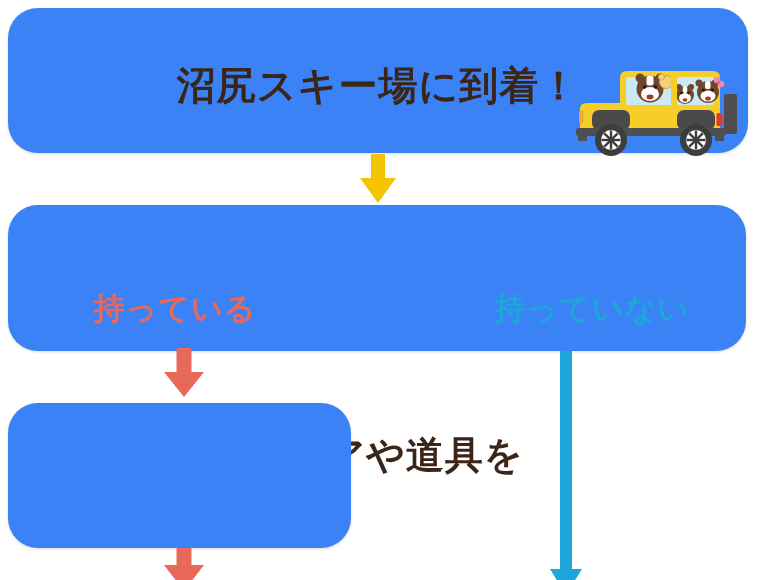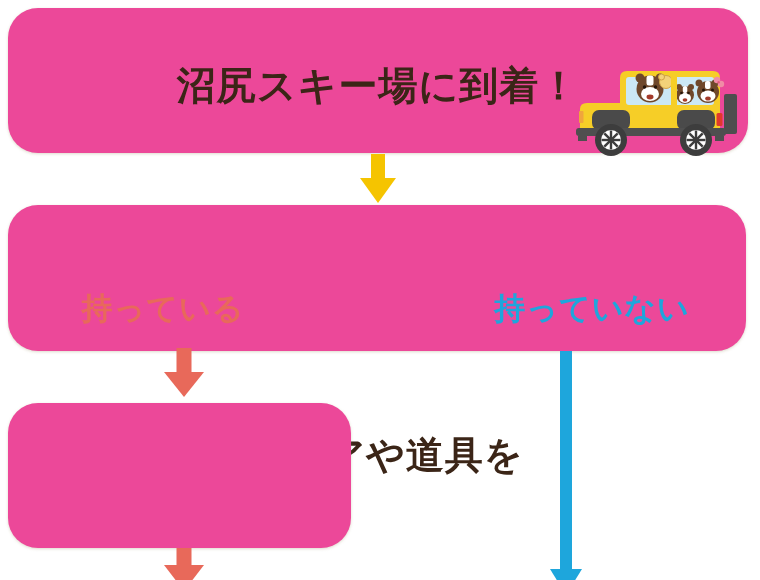--- a/index.html
+++ b/index.html
@@ -1,36 +1,36 @@
 <!DOCTYPE html>
 <html><head>
 <meta charset="utf-8">
 <style>
   html,body{margin:0;padding:0;background:#ffffff;}
   .stage{
     position:relative;width:760px;height:580px;background:#ffffff;overflow:hidden;
     font-family:"DejaVu Sans","Liberation Sans",sans-serif;font-weight:700;
   }
   .node{
-    position:absolute;background:#ec4899;border-radius:30px;
+    position:absolute;background:#3b82f6;border-radius:30px;
     box-shadow:0 1px 3px rgba(160,150,110,0.35);
   }
   .node-title{
     position:absolute;color:#3b2517;text-align:center;letter-spacing:1px;white-space:nowrap;
   }
   #box-arrival{left:8px;top:8px;width:740px;height:145px;}
   #arrival-title{left:70px;top:55px;width:600px;font-size:39px;line-height:46px;}
   #car-illustration{position:absolute;left:558px;top:50px;width:172px;height:100px;}
   #box-gear{left:8px;top:205px;width:738px;height:146px;}
   #gear-title{left:8px;top:226px;width:738px;font-size:38px;line-height:48px;}
   .branch-label{
     position:absolute;top:291px;font-size:31px;line-height:34px;text-align:center;
     letter-spacing:1px;white-space:nowrap;
   }
-  #branch-have{left:68px;width:190px;color:#e8695a;}
+  #branch-have{left:80px;width:190px;color:#e8695a;}
   #branch-have-not{left:488px;width:208px;color:#1ea6dc;}
   #box-change{left:8px;top:403px;width:343px;height:145px;}
   .arrow{position:absolute;display:block;}
   #arrow-yellow{left:358px;top:154px;}
   #arrow-red-1{left:164px;top:348px;}
   #arrow-blue{left:550px;top:351px;}
   #arrow-red-2{left:164px;top:548px;}
 </style>
 </head>
 <body>

